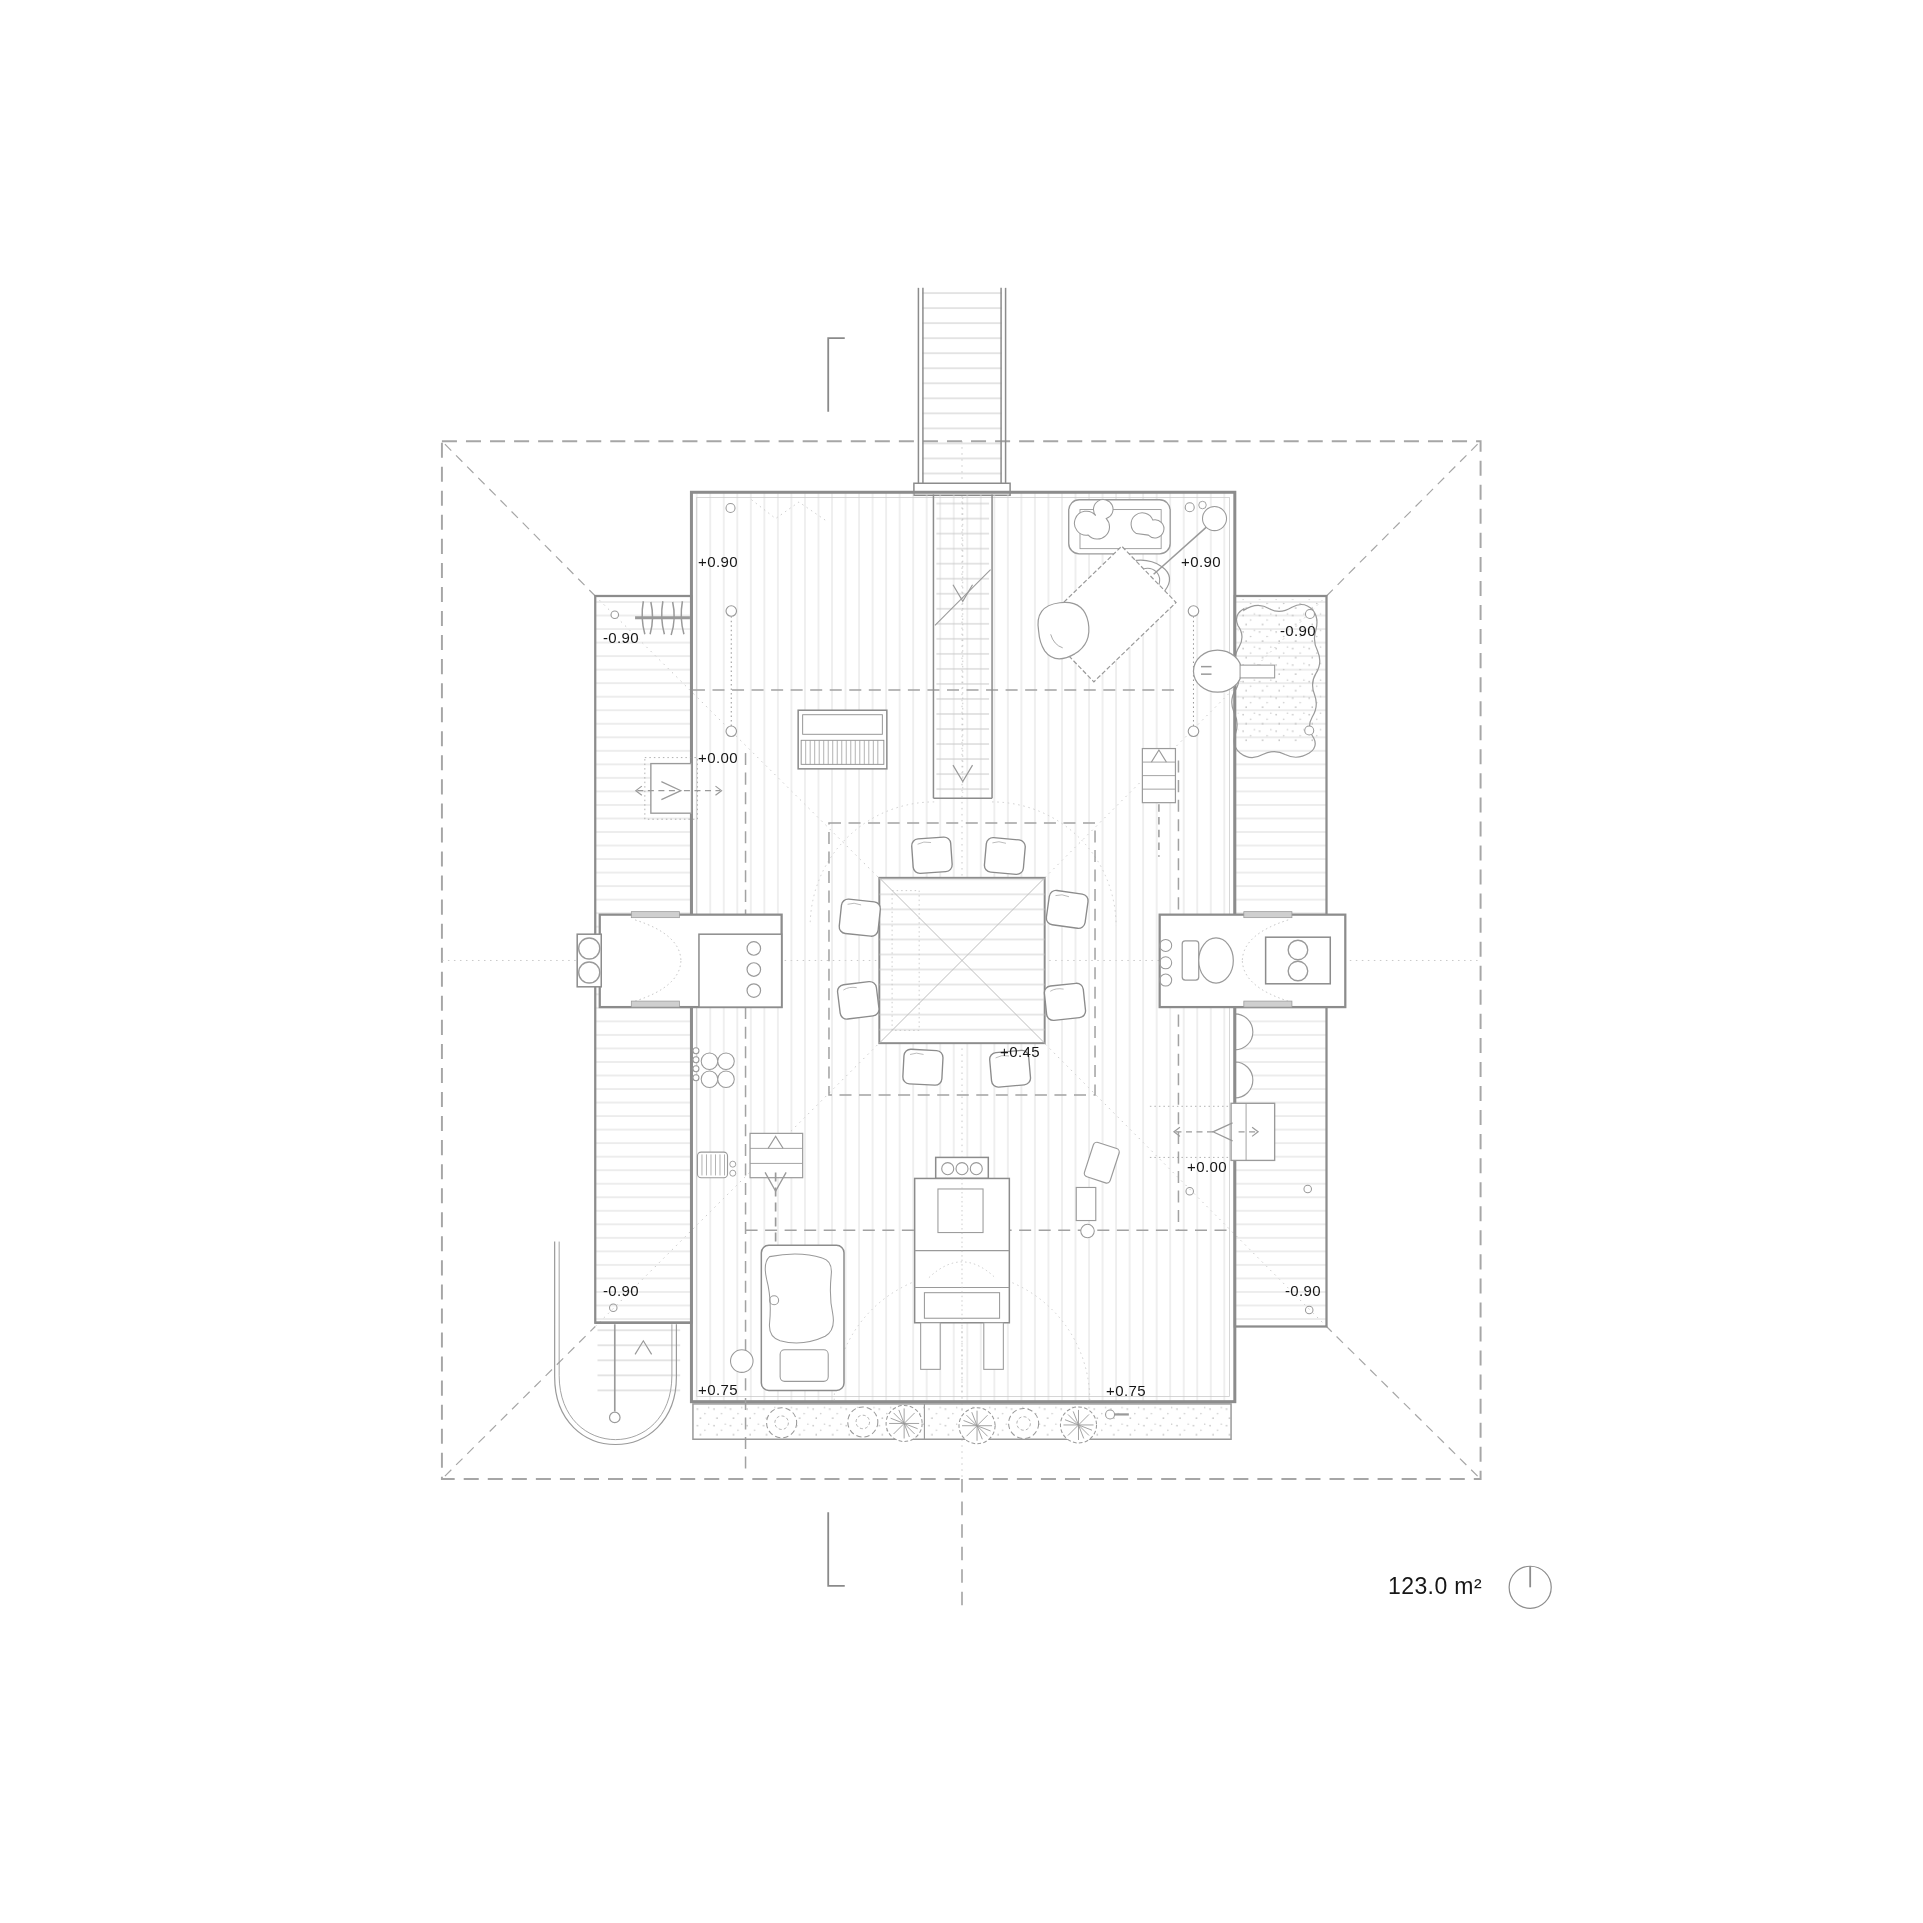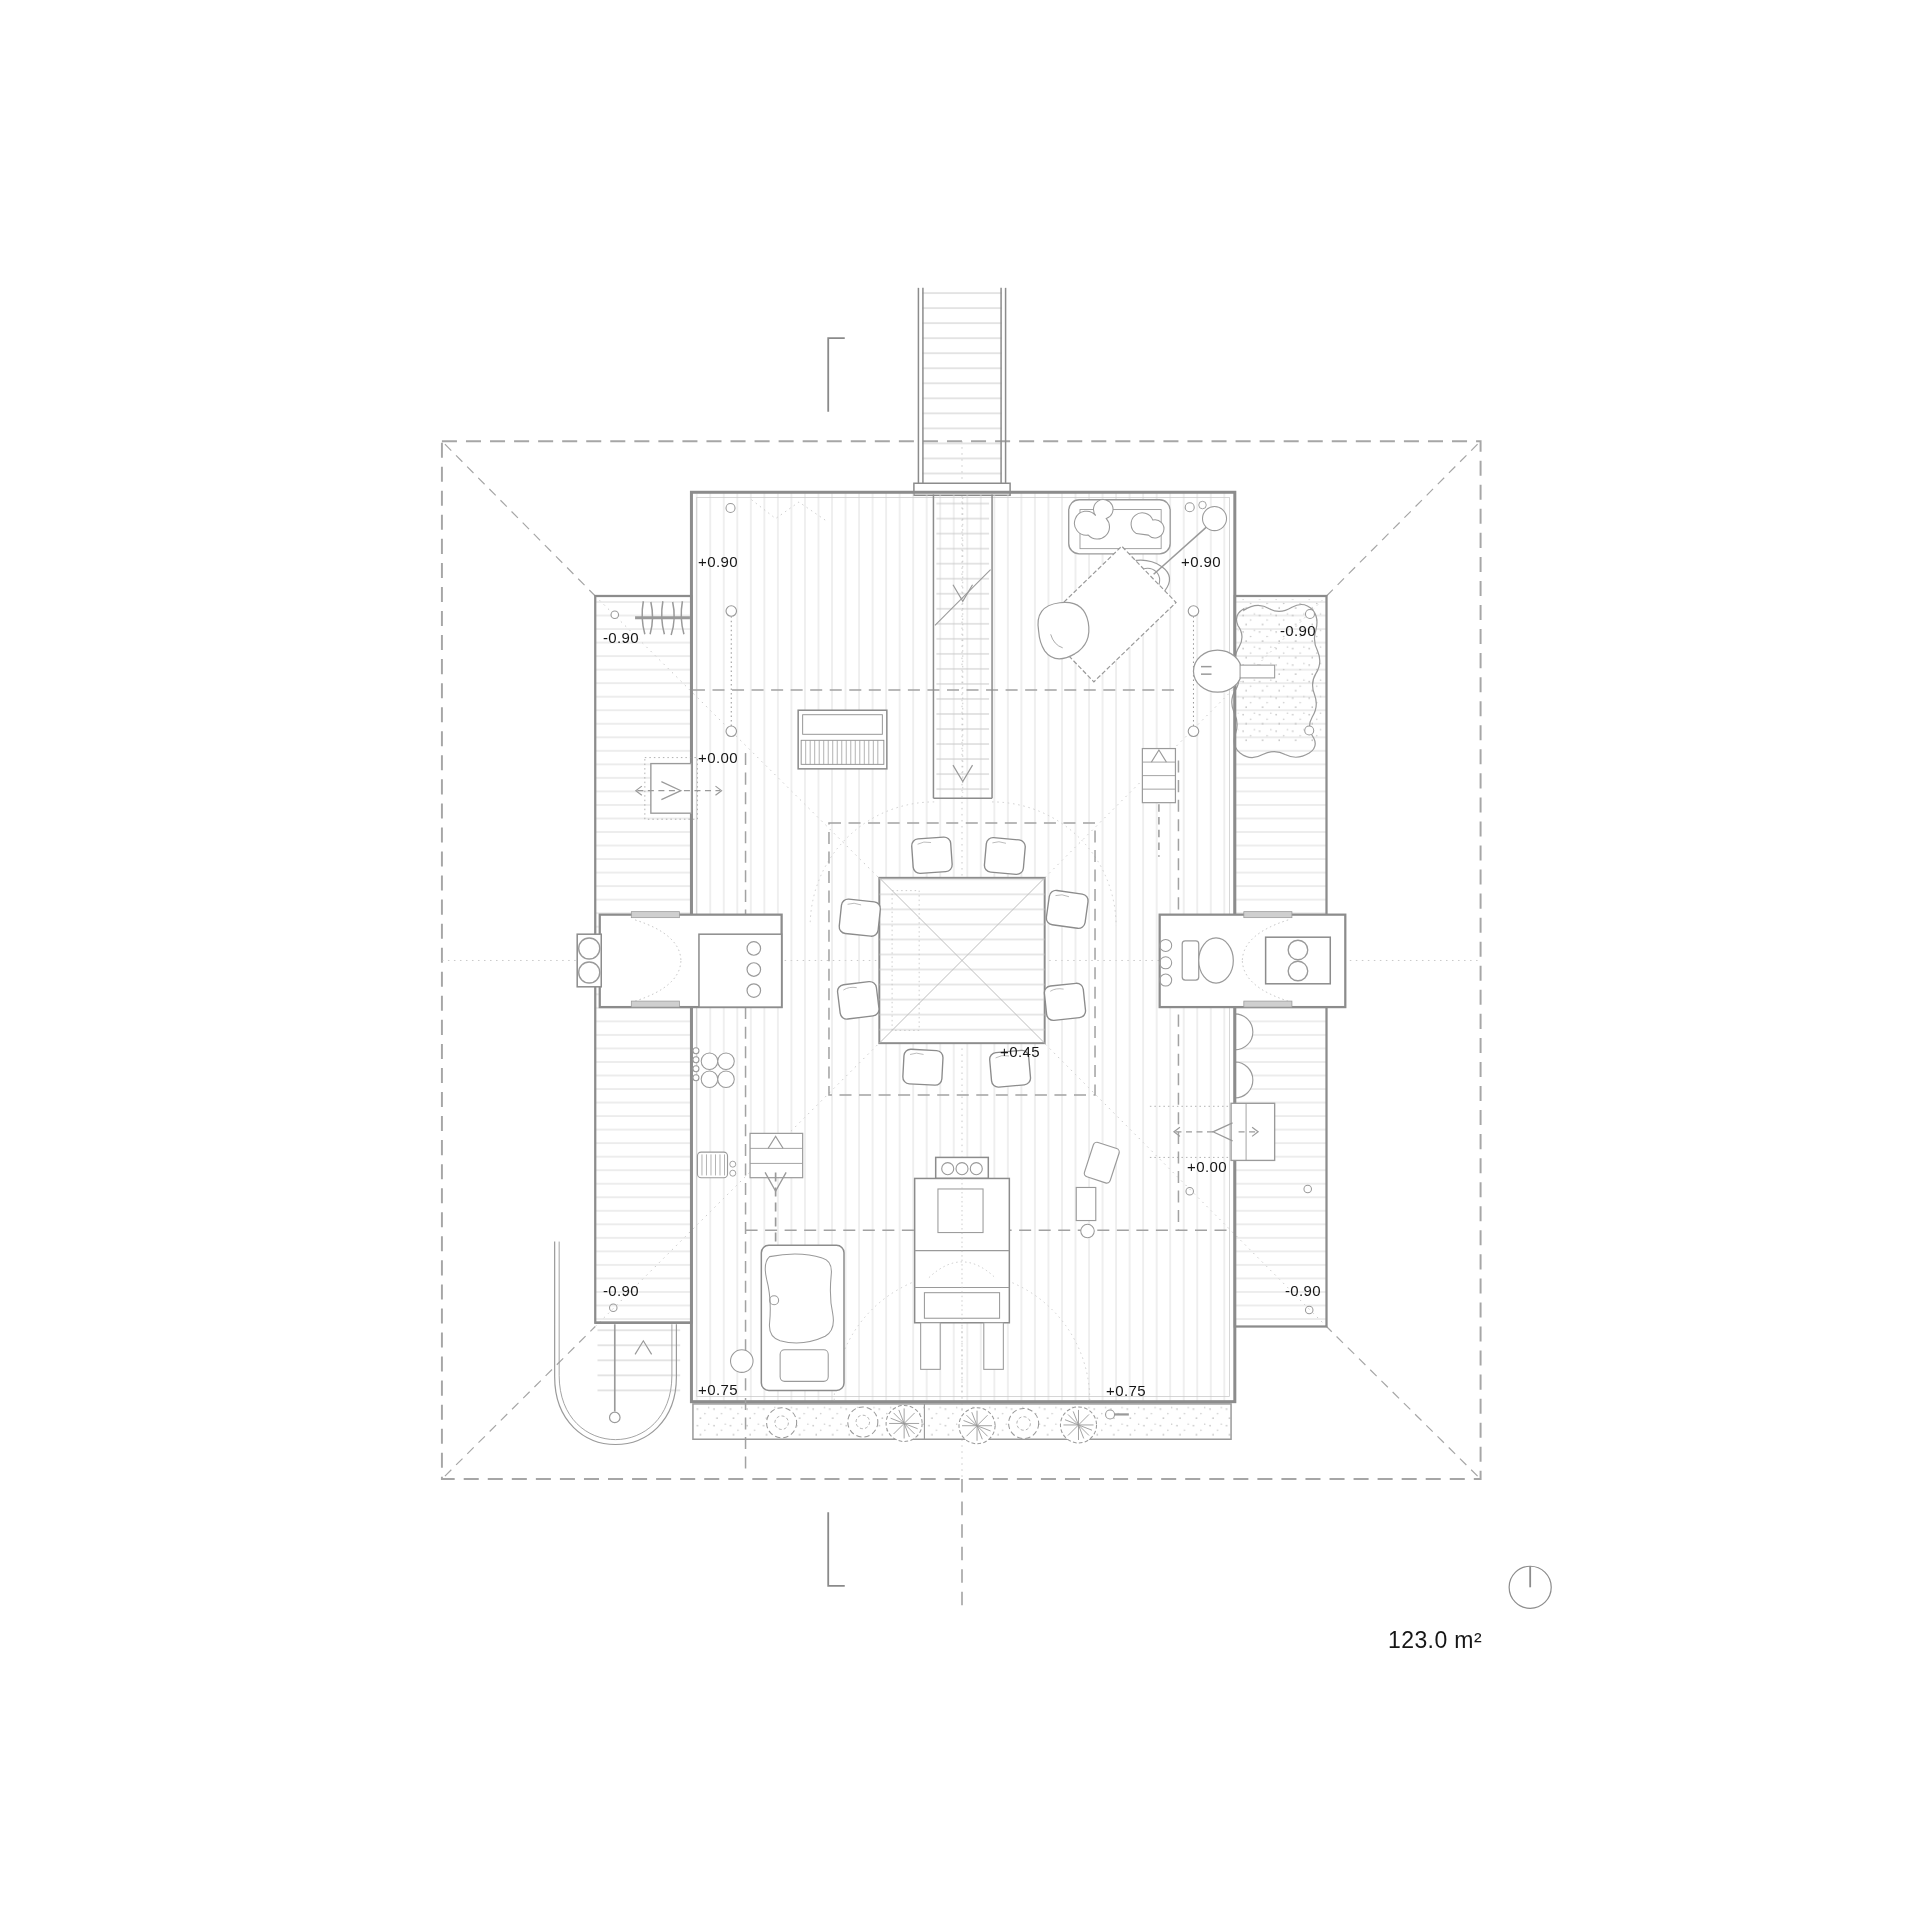--- a/index.html
+++ b/index.html
@@ -9,21 +9,21 @@
   .lbl{position:absolute;transform:translate(-50%,-50%);font-size:15px;color:#161616;
        letter-spacing:0.4px;white-space:nowrap;}
   .lbl-big{font-size:23px;}
   
   .l0{left:718px;top:561px;}   .l1{left:1201px;top:561px;}
   .l2{left:621px;top:637px;}   .l3{left:1298px;top:630px;}
   .l4{left:718px;top:757px;}  .l5{left:1020px;top:1027px;margin-top:24px;}
   .l6{left:1207px;top:1166px;} .l7{left:621px;top:1290px;}
   .l8{left:1303px;top:1290px;} .l9{left:718px;top:1389px;}
   .l10{left:1126px;top:1390px;}
-  .area{left:1435px;top:1640px;}
+  .area{left:1435px;top:1586px;}
 </style>
 </head>
 <body>
 
 <div class="canvas">
 
 <svg width="1924" height="1924" viewBox="0 0 2560 2560">
   <defs>
     <pattern id="vplank" width="18" height="40" patternUnits="userSpaceOnUse">
       <line x1="9" y1="0" x2="9" y2="40" stroke="#dcdcdc" stroke-width="1.2"></line>

